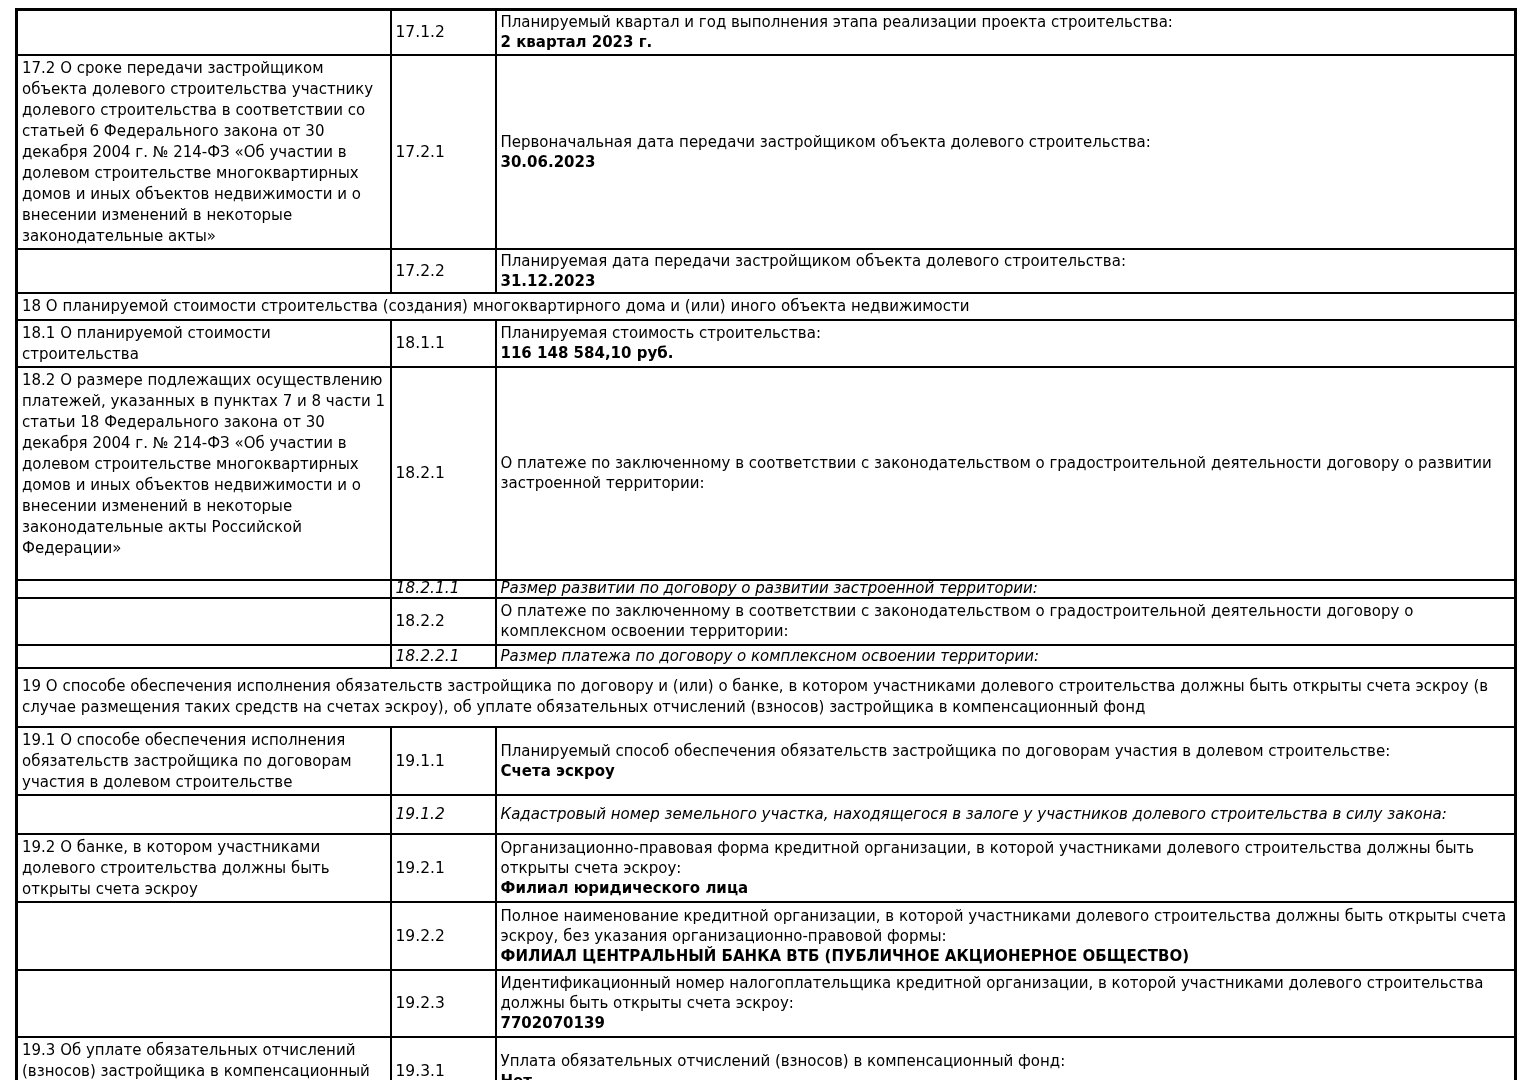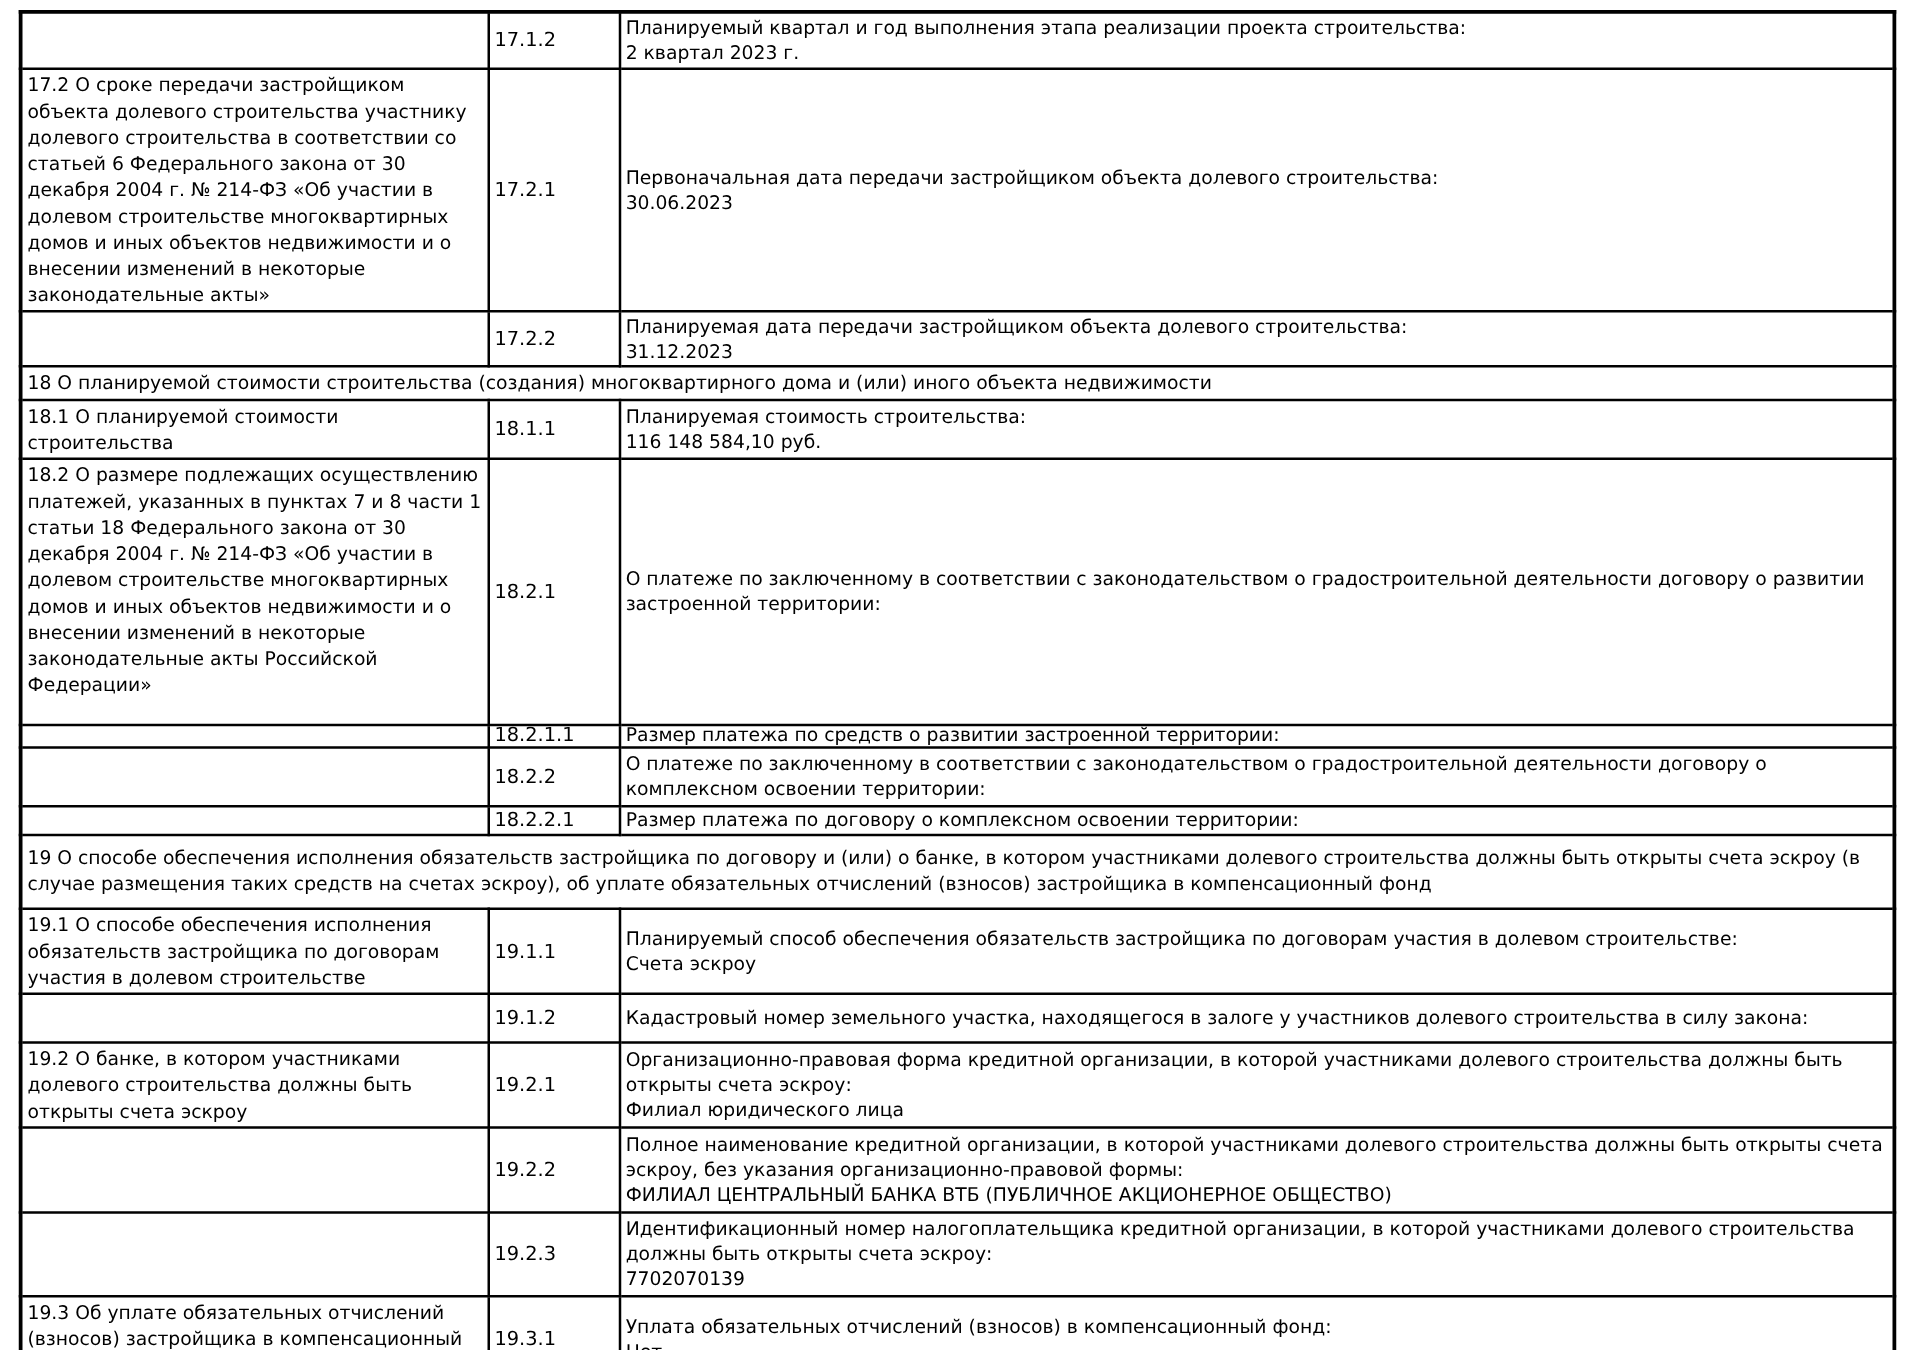--- a/index.html
+++ b/index.html
@@ -37,27 +37,28 @@
   }
   td.code {
     vertical-align: middle;
     font-size: 15.5px;
   }
   td.value {
     vertical-align: middle;
     line-height: 20px;
   }
   .field-value {
-    font-weight: normal;
+    font-weight: bold;
     line-height: 20px;
   }
   tr.tight td {
     line-height: 15px;
     padding-top: 0;
     padding-bottom: 0;
+    font-style: italic;
   }
   tr.section-row td {
     line-height: 21px;
     vertical-align: middle;
     padding-left: 4px;
   }
 </style>
 </head>
 <body>
 
@@ -115,21 +116,21 @@
       <td class="value">
         <div>О платеже по заключенному в соответствии с законодательством о градостроительной деятельности договору о развитии застроенной территории:</div>
         <div class="field-value"></div>
       </td>
     </tr>
 
     <tr class="tight" style="height:18px">
       <td class="topic"></td>
       <td class="code">18.2.1.1</td>
       <td class="value">
-        <div>Размер платежа по средств о развитии застроенной территории:</div>
+        <div>Размер развитии по договору о развитии застроенной территории:</div>
       </td>
     </tr>
 
     <tr style="height:47px">
       <td class="topic"></td>
       <td class="code">18.2.2</td>
       <td class="value">
         <div>О платеже по заключенному в соответствии с законодательством о градостроительной деятельности договору о комплексном освоении территории:</div>
       </td>
     </tr>

